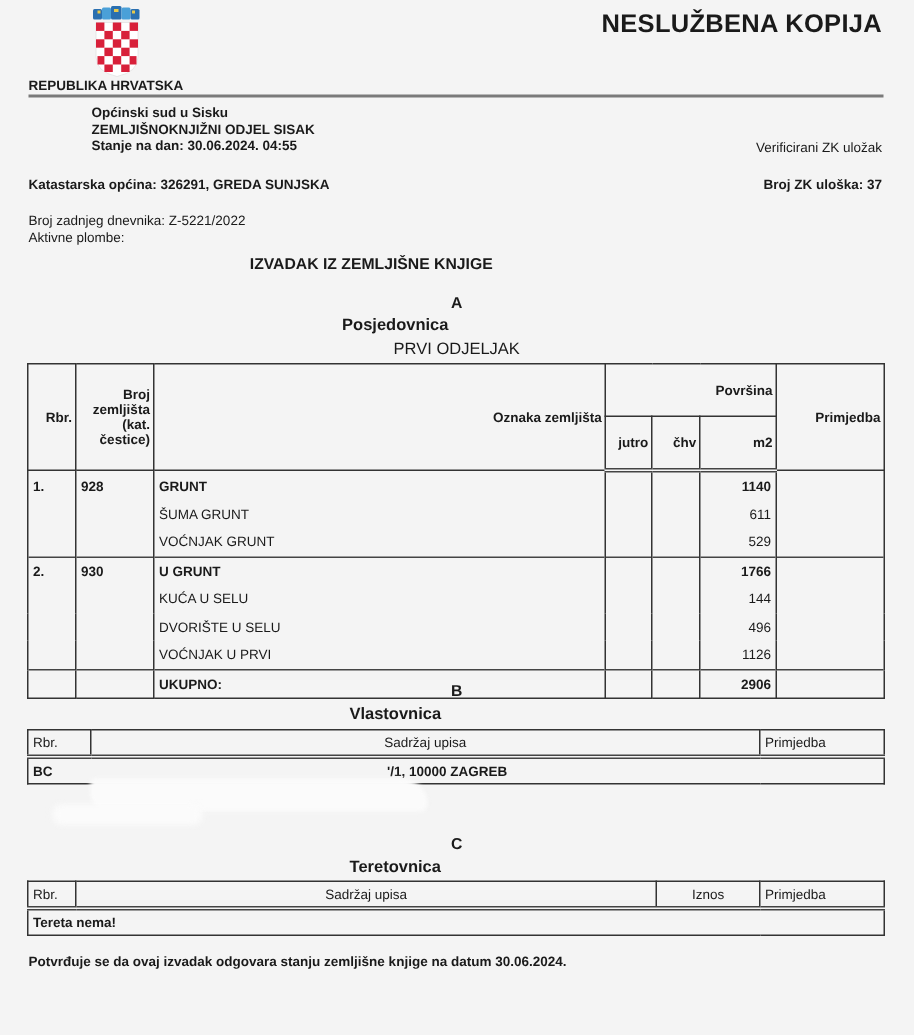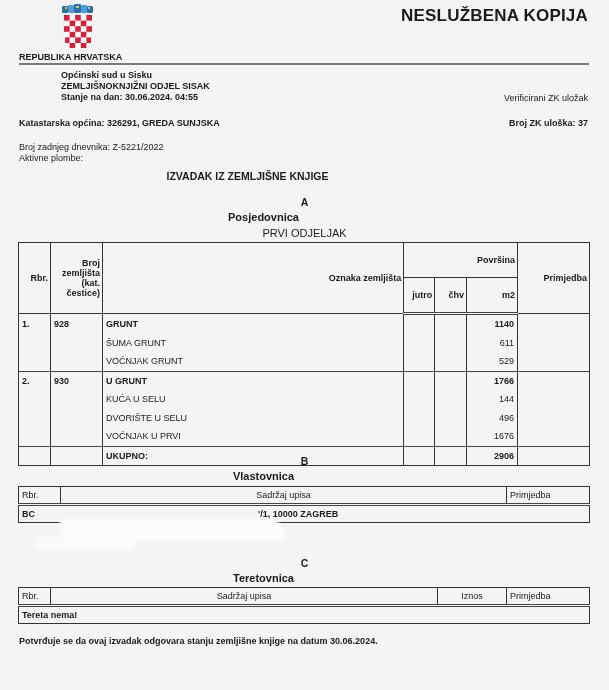--- a/index.html
+++ b/index.html
@@ -190,21 +190,21 @@
         <td></td>
         <td class="right">496</td>
         <td></td>
       </tr>
       <tr>
         <td></td>
         <td></td>
         <td>VOĆNJAK U PRVI</td>
         <td></td>
         <td></td>
-        <td class="right">1676</td>
+        <td class="right">1126</td>
         <td></td>
       </tr>
     </tbody>
   <tbody>
       <tr class="total">
     <td></td>
     <td></td>
     <td class="b">UKUPNO:</td>
     <td></td>
     <td></td>

